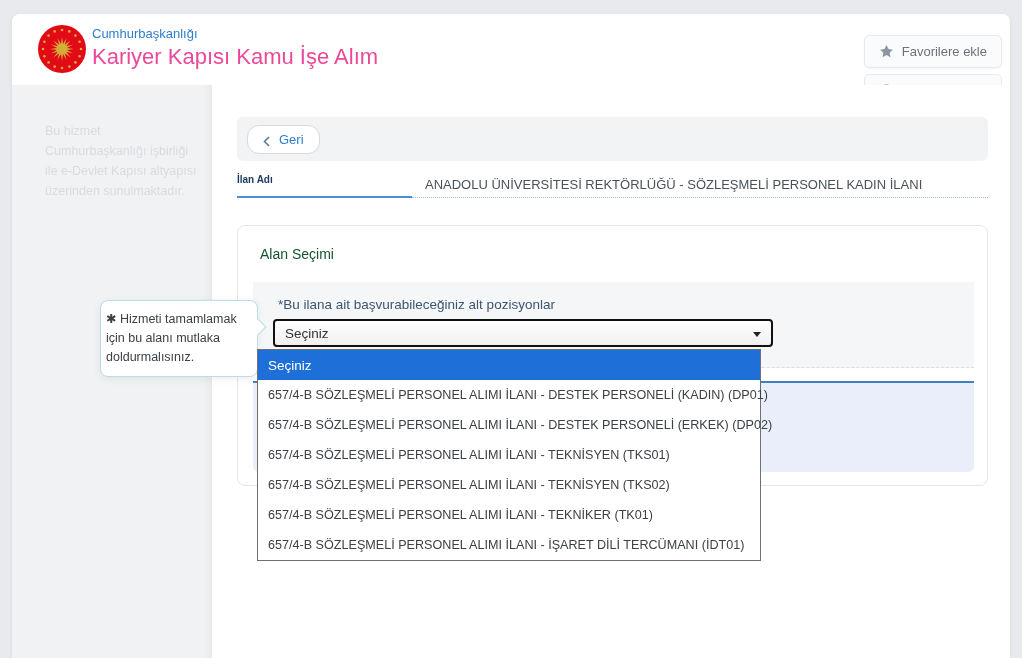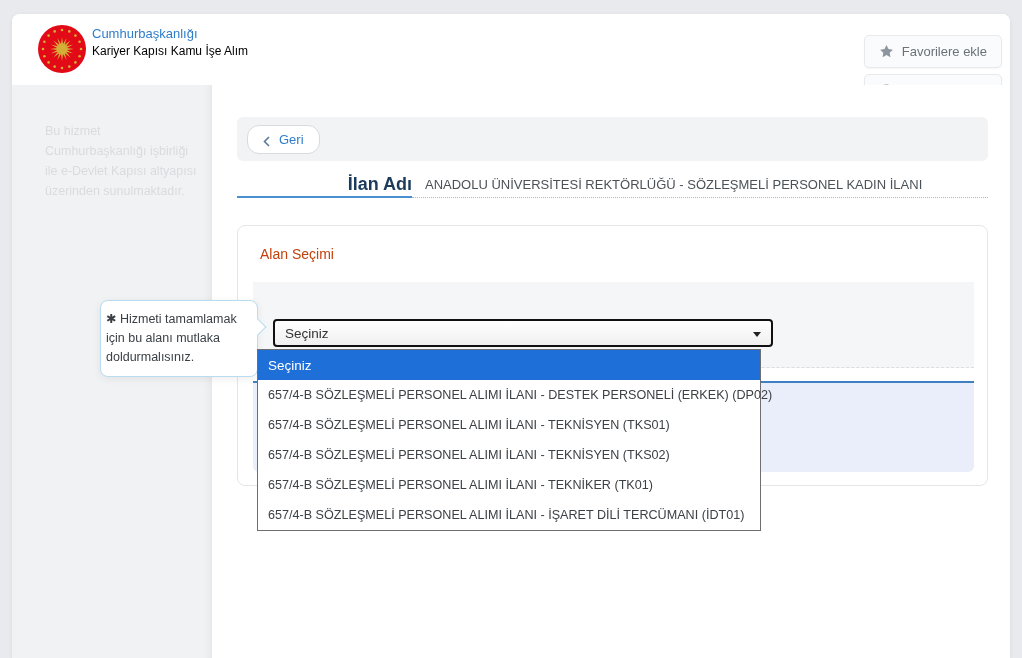--- a/index.html
+++ b/index.html
@@ -7,21 +7,21 @@
     font-family:"Liberation Sans", sans-serif; background:#e8eaed; }
 
   .app-card { position:absolute; left:12px; top:14px; width:998px; height:644px;
     background:#fff; border-radius:8px 8px 0 0; box-shadow:0 1px 4px rgba(0,0,0,.07); }
 
   
   .header { position:absolute; left:0; top:0; width:998px; height:71px; background:#fff;
     border-radius:8px 8px 0 0;text-align:right; }
   .logo { position:absolute; left:26px; top:11px; width:48px; height:48px; }
   .org-label { position:absolute; left:80px; top:12px; font-size:13px; color:#2e7ecb; }
-  .service-title { position:absolute; left:80px; top:30px; font-size:12px; color:#000000; }
+  .service-title { position:absolute; left:80px; top:30px; font-size:22px; color:#ec4899; }
   .header-actions { position:absolute; right:8px; top:21px; display:flex; gap:6px;flex-direction:column; }
   .hbtn { display:flex; align-items:center; gap:8px; height:33px; padding:0 14px;
     background:#fafbfc; border:1px solid #e7eaec; border-radius:5px;
     font-size:13px; color:#6b7278; cursor:pointer; box-shadow:0 1px 2px rgba(0,0,0,.04); }
   .hbtn svg { display:block; }
 
   
   .sidebar { position:absolute; left:0; top:71px; width:200px; height:573px;
     background:#f0f2f4; box-shadow:inset -10px 0 10px -8px rgba(0,0,0,.06); }
   .sidebar-note { margin:36px 0 0 33px; color:#d9dcdf; font-size:12.5px; line-height:20px; }
@@ -29,29 +29,29 @@
   
   .main { position:absolute; left:200px; top:71px; width:798px; height:573px; background:#fff; }
 
   .back-bar { position:absolute; left:225px; top:103px; width:751px; height:44px;
     background:#f1f3f5; border-radius:6px; }
   .back-btn { position:absolute; left:10px; top:8px; display:flex; align-items:flex-end; gap:9px;
     padding:6px 15px; background:#fff; border:1px solid #d6dbdf; border-radius:12px;
     color:#2e7ecb; font-size:13px; cursor:pointer; }
 
   .ilan-label { position:absolute; left:225px; top:160px; width:175px; height:24px;
-    font-size:18px; font-weight:bold; color:#1b3a5c; border-bottom:2px solid #4a90d0;text-align:right; }
+    font-size:10px; font-weight:bold; color:#1b3a5c; border-bottom:2px solid #4a90d0; }
   .ilan-dotted { position:absolute; left:400px; top:160px; width:576px; height:24px;
     border-bottom:1px dotted #9cbfd8; }
   .ilan-value { position:absolute; left:413px; top:163px; width:565px;
     font-size:13px; color:#4b5257; }
 
   .card { position:absolute; left:225px; top:211px; width:751px; height:261px;
     background:#fff; border:1px solid #e3e7ea; border-radius:8px; }
-  .card-title { position:absolute; left:22px; top:20px; font-size:14px; color:#c2410c; }
+  .card-title { position:absolute; left:22px; top:20px; font-size:14px; color:#14532d; }
   .inner-panel { position:absolute; left:15px; top:56px; width:721px; height:86px;
     background:#f4f6f8; border-bottom:1px dashed #d9dee3; }
   .field-label { position:absolute; left:25px; top:15px; font-size:13.5px; color:#3e566e; }
   .select-box { position:absolute; left:20px; top:37px; width:500px; height:28px;
     border:2px solid #111; border-radius:4px; background:linear-gradient(#ffffff,#f0f0f0);
     display:flex; align-items:center; padding:0 10px; font-size:13.5px; color:#333;
     cursor:pointer; }
   .select-caret { position:absolute; right:10px; top:11px; width:0; height:0;
     border-left:4px solid transparent; border-right:4px solid transparent;
     border-top:5px solid #222; }
@@ -154,35 +154,37 @@
     </div>
   </div>
 
   <div class="ilan-label">İlan Adı</div>
   <div class="ilan-dotted"></div>
   <div class="ilan-value">ANADOLU ÜNİVERSİTESİ REKTÖRLÜĞÜ - SÖZLEŞMELİ PERSONEL KADIN İLANI</div>
 
   <div class="card">
     <div class="card-title">Alan Seçimi</div>
     <div class="inner-panel">
+      <div class="field-label">*Bu ilana ait başvurabileceğiniz alt pozisyonlar</div>
       <div class="select-box">
         <span>Seçiniz</span>
         <span class="select-caret"></span>
       </div>
     </div>
     <div class="info-panel"></div>
   </div>
 
   <div class="tooltip">
     <span>✱ Hizmeti tamamlamak için bu alanı mutlaka doldurmalısınız.</span>
     <div class="tooltip-arrow"></div>
   </div>
 
 </div>
 
 <div class="listbox">
   <div class="option selected">Seçiniz</div>
+  <div class="option">657/4-B SÖZLEŞMELİ PERSONEL ALIMI İLANI - DESTEK PERSONELİ (KADIN) (DP01)</div>
   <div class="option">657/4-B SÖZLEŞMELİ PERSONEL ALIMI İLANI - DESTEK PERSONELİ (ERKEK) (DP02)</div>
   <div class="option">657/4-B SÖZLEŞMELİ PERSONEL ALIMI İLANI - TEKNİSYEN (TKS01)</div>
   <div class="option">657/4-B SÖZLEŞMELİ PERSONEL ALIMI İLANI - TEKNİSYEN (TKS02)</div>
   <div class="option">657/4-B SÖZLEŞMELİ PERSONEL ALIMI İLANI - TEKNİKER (TK01)</div>
   <div class="option">657/4-B SÖZLEŞMELİ PERSONEL ALIMI İLANI - İŞARET DİLİ TERCÜMANI (İDT01)</div>
 </div>
 
 </body></html>

